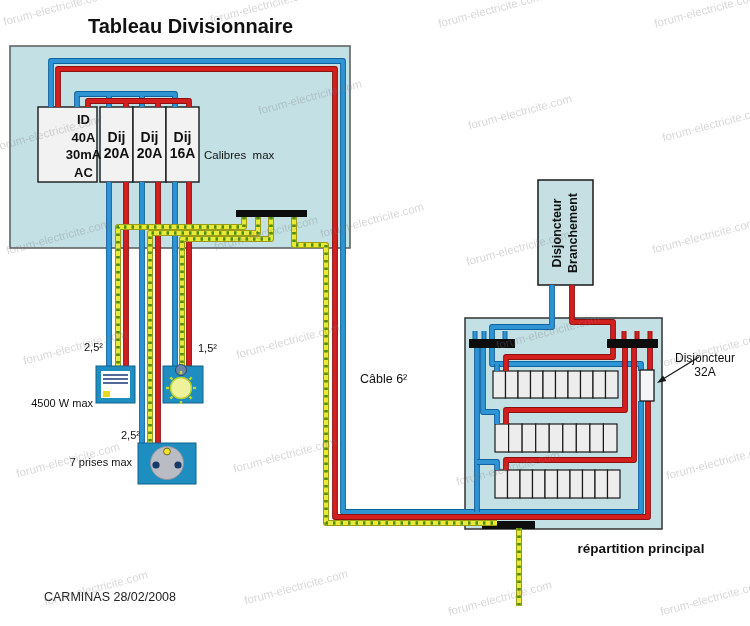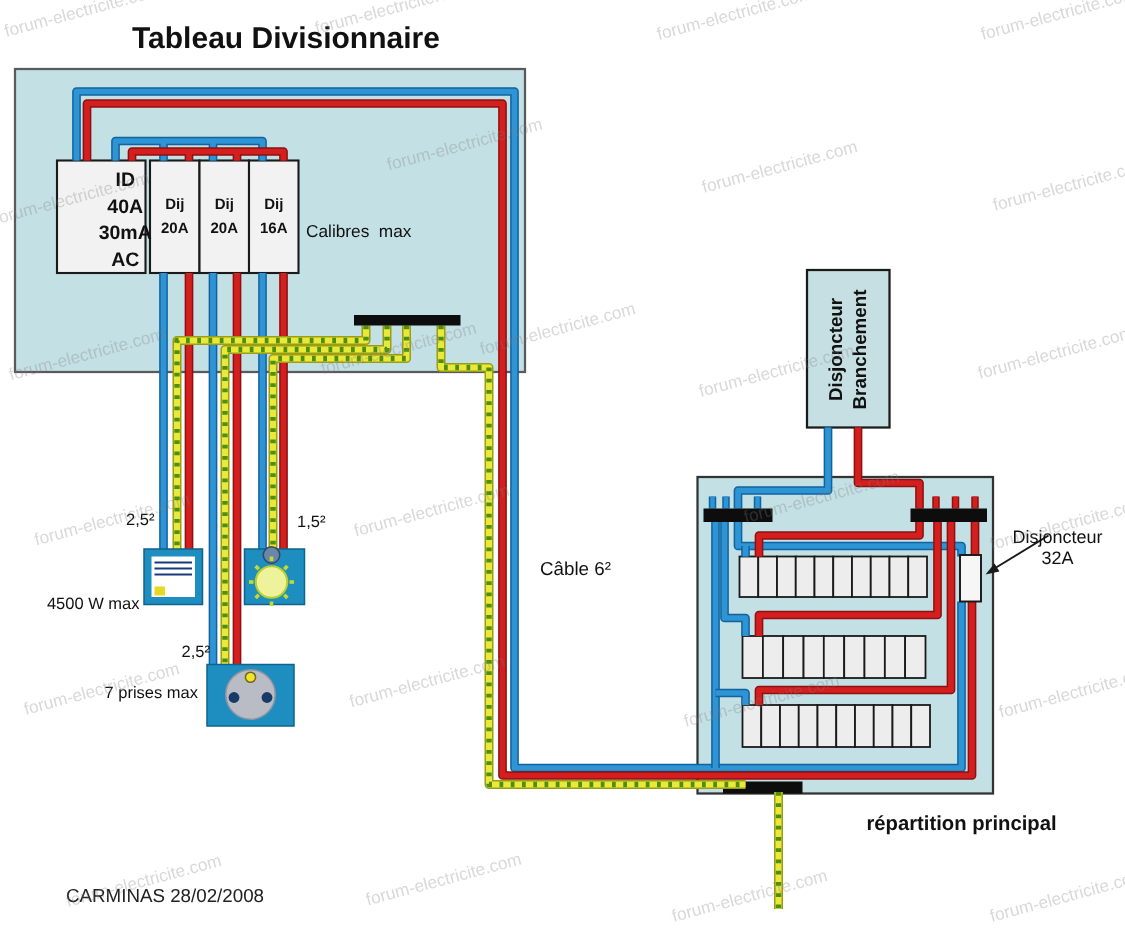--- a/index.html
+++ b/index.html
@@ -12,21 +12,21 @@
     position:absolute; color:#111; white-space:nowrap;
     font-family:"Liberation Sans", sans-serif; font-size:11px; line-height:13px;
   }
   .lbl.bold { font-weight:bold; }
   .lbl.center { text-align:center; }
   .lbl.right { text-align:right; }
   .lbl .ln { display:block; }
   .pre { white-space:pre;margin-top:12px; }
   #title-divisional { font-size:20px; }
   #id-module-text { line-height:17.5px; font-size:13px;padding-left:16px; }
-  .dij-text { line-height:16px; font-size:10px; }
+  .dij-text { line-height:16px; font-size:14px; }
   #calibres { font-size:11.5px; }
   #cable-label { font-size:12.5px; }
   #service-breaker-text {
     width:120px; height:34px; line-height:16px; font-size:12.5px;
     transform:rotate(-90deg);
   }
   #disj32-label { line-height:14px; font-size:12px; }
   #main-panel-title { font-size:13.5px; line-height:14.5px; }
   #credit { font-size:12.5px; color:#222; }
   #wm-layer { position:absolute; left:0; top:0; width:750px; height:626px; pointer-events:none; }

